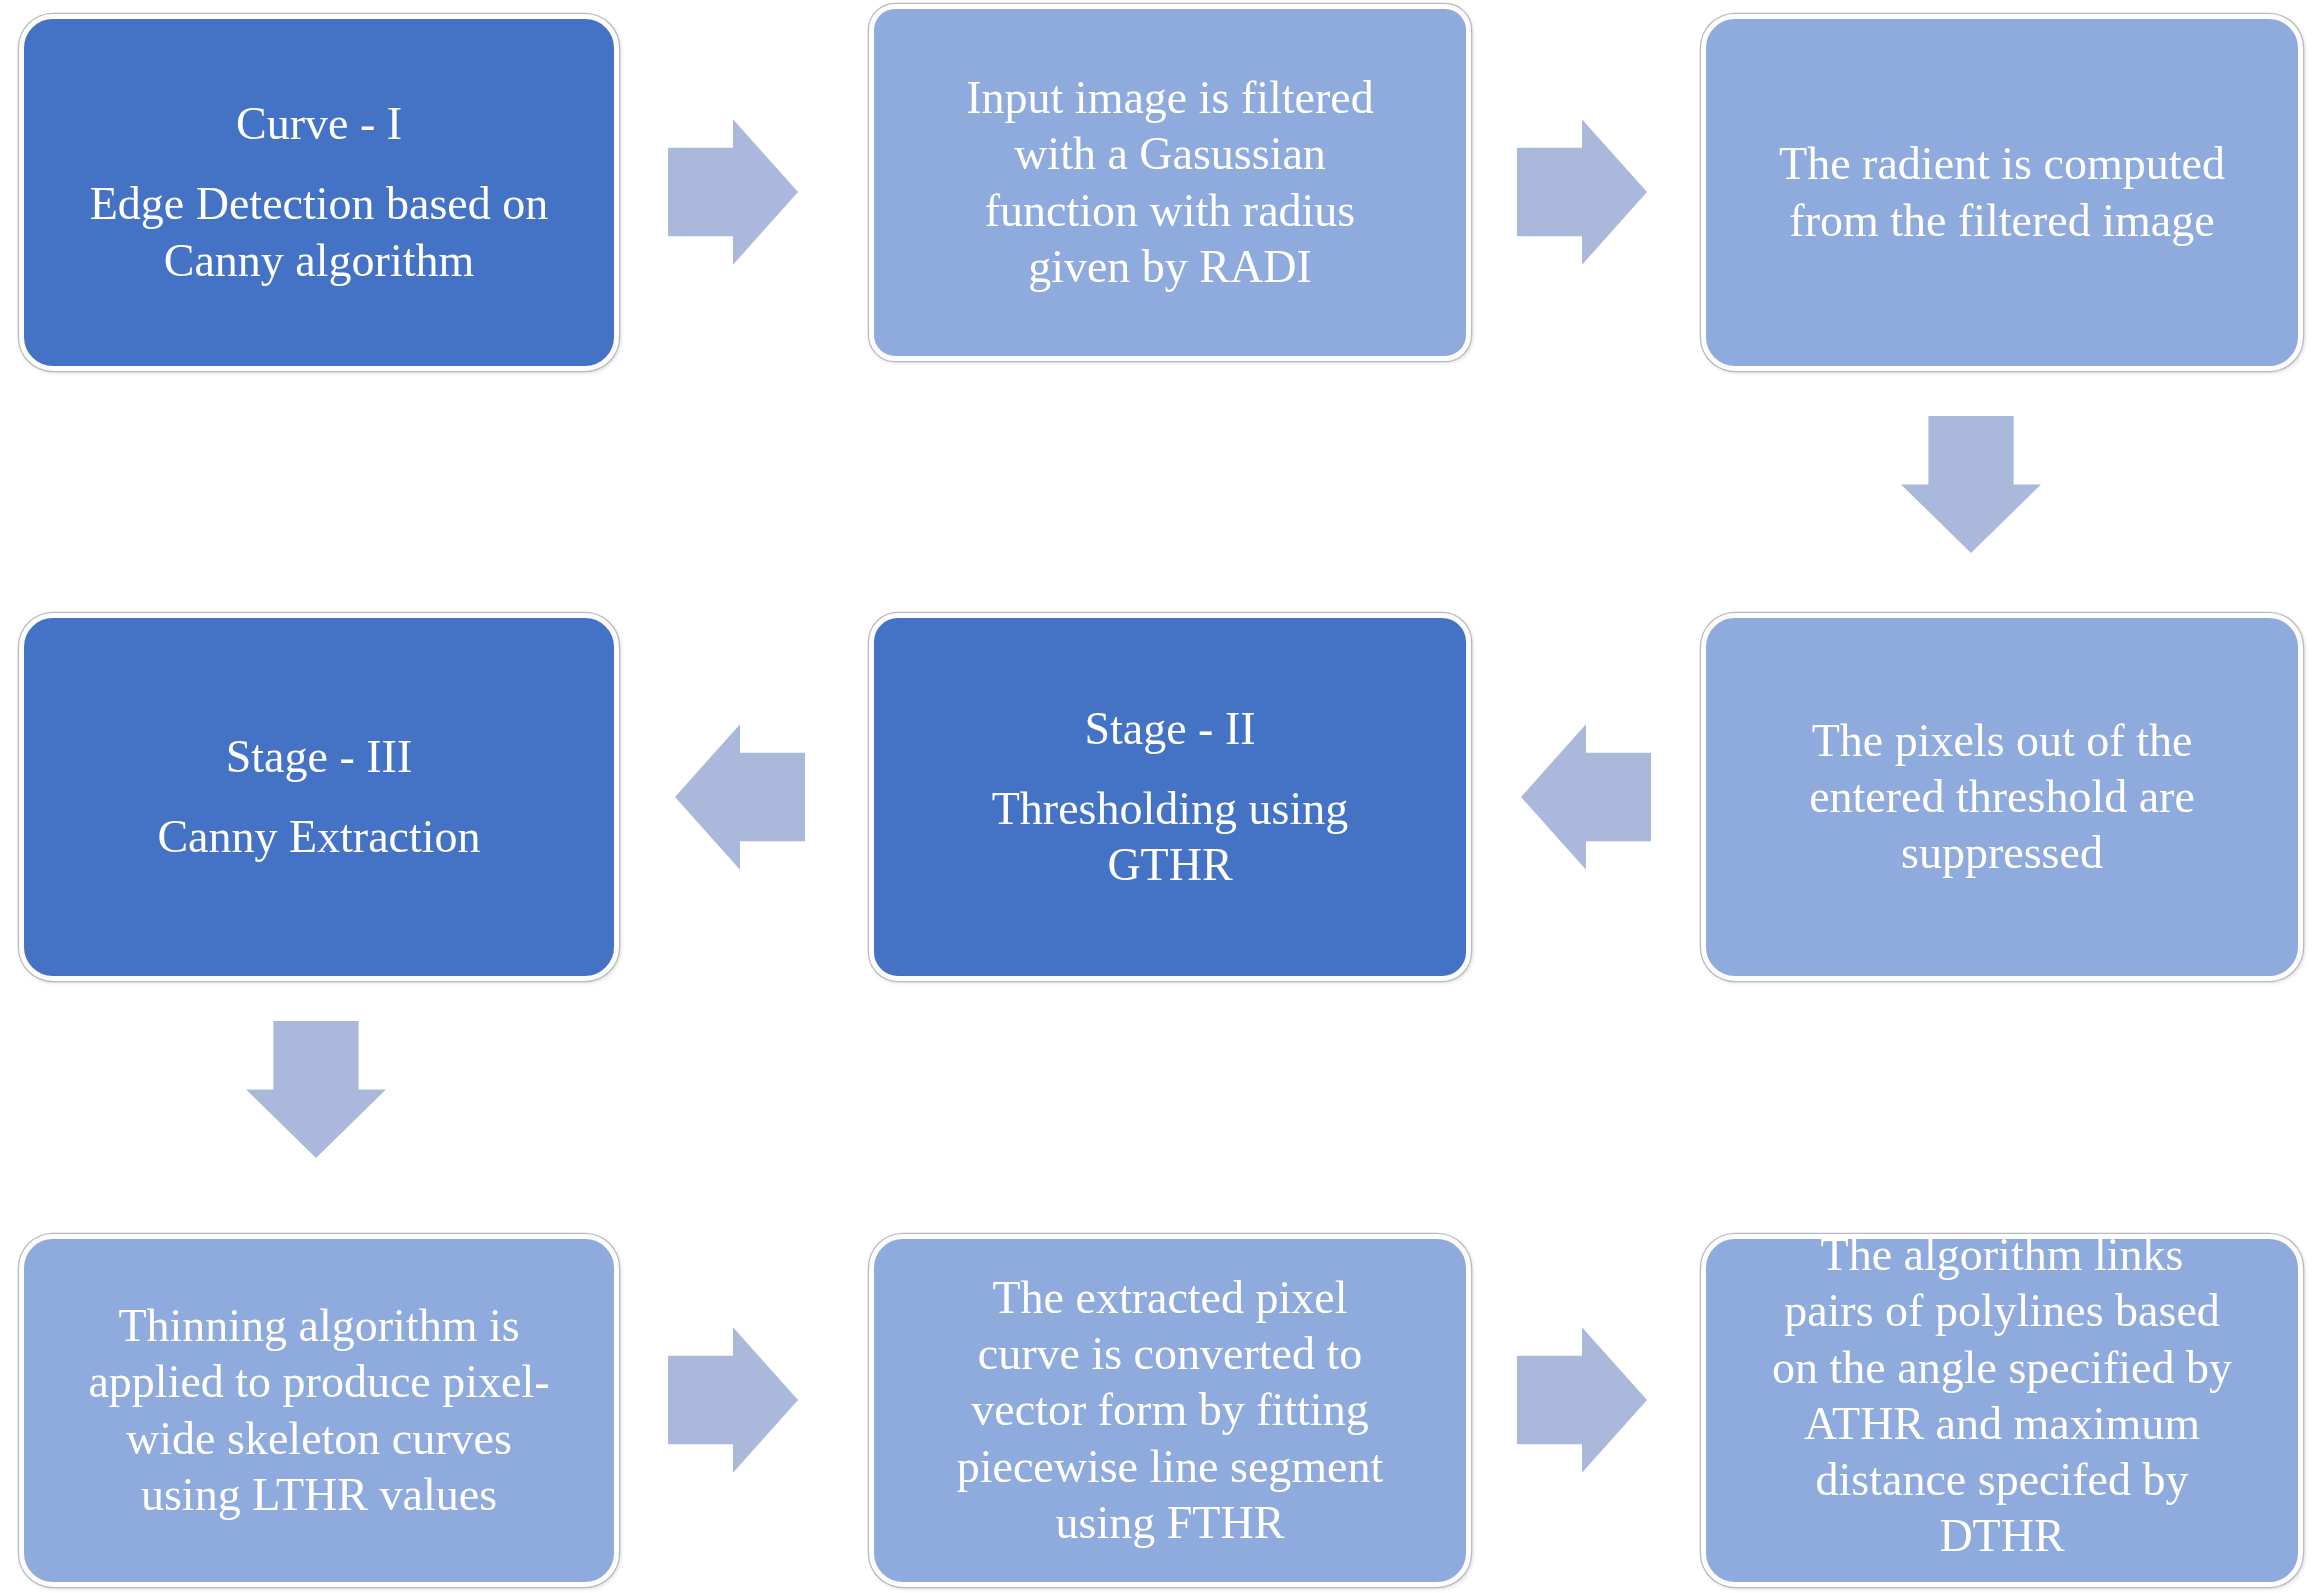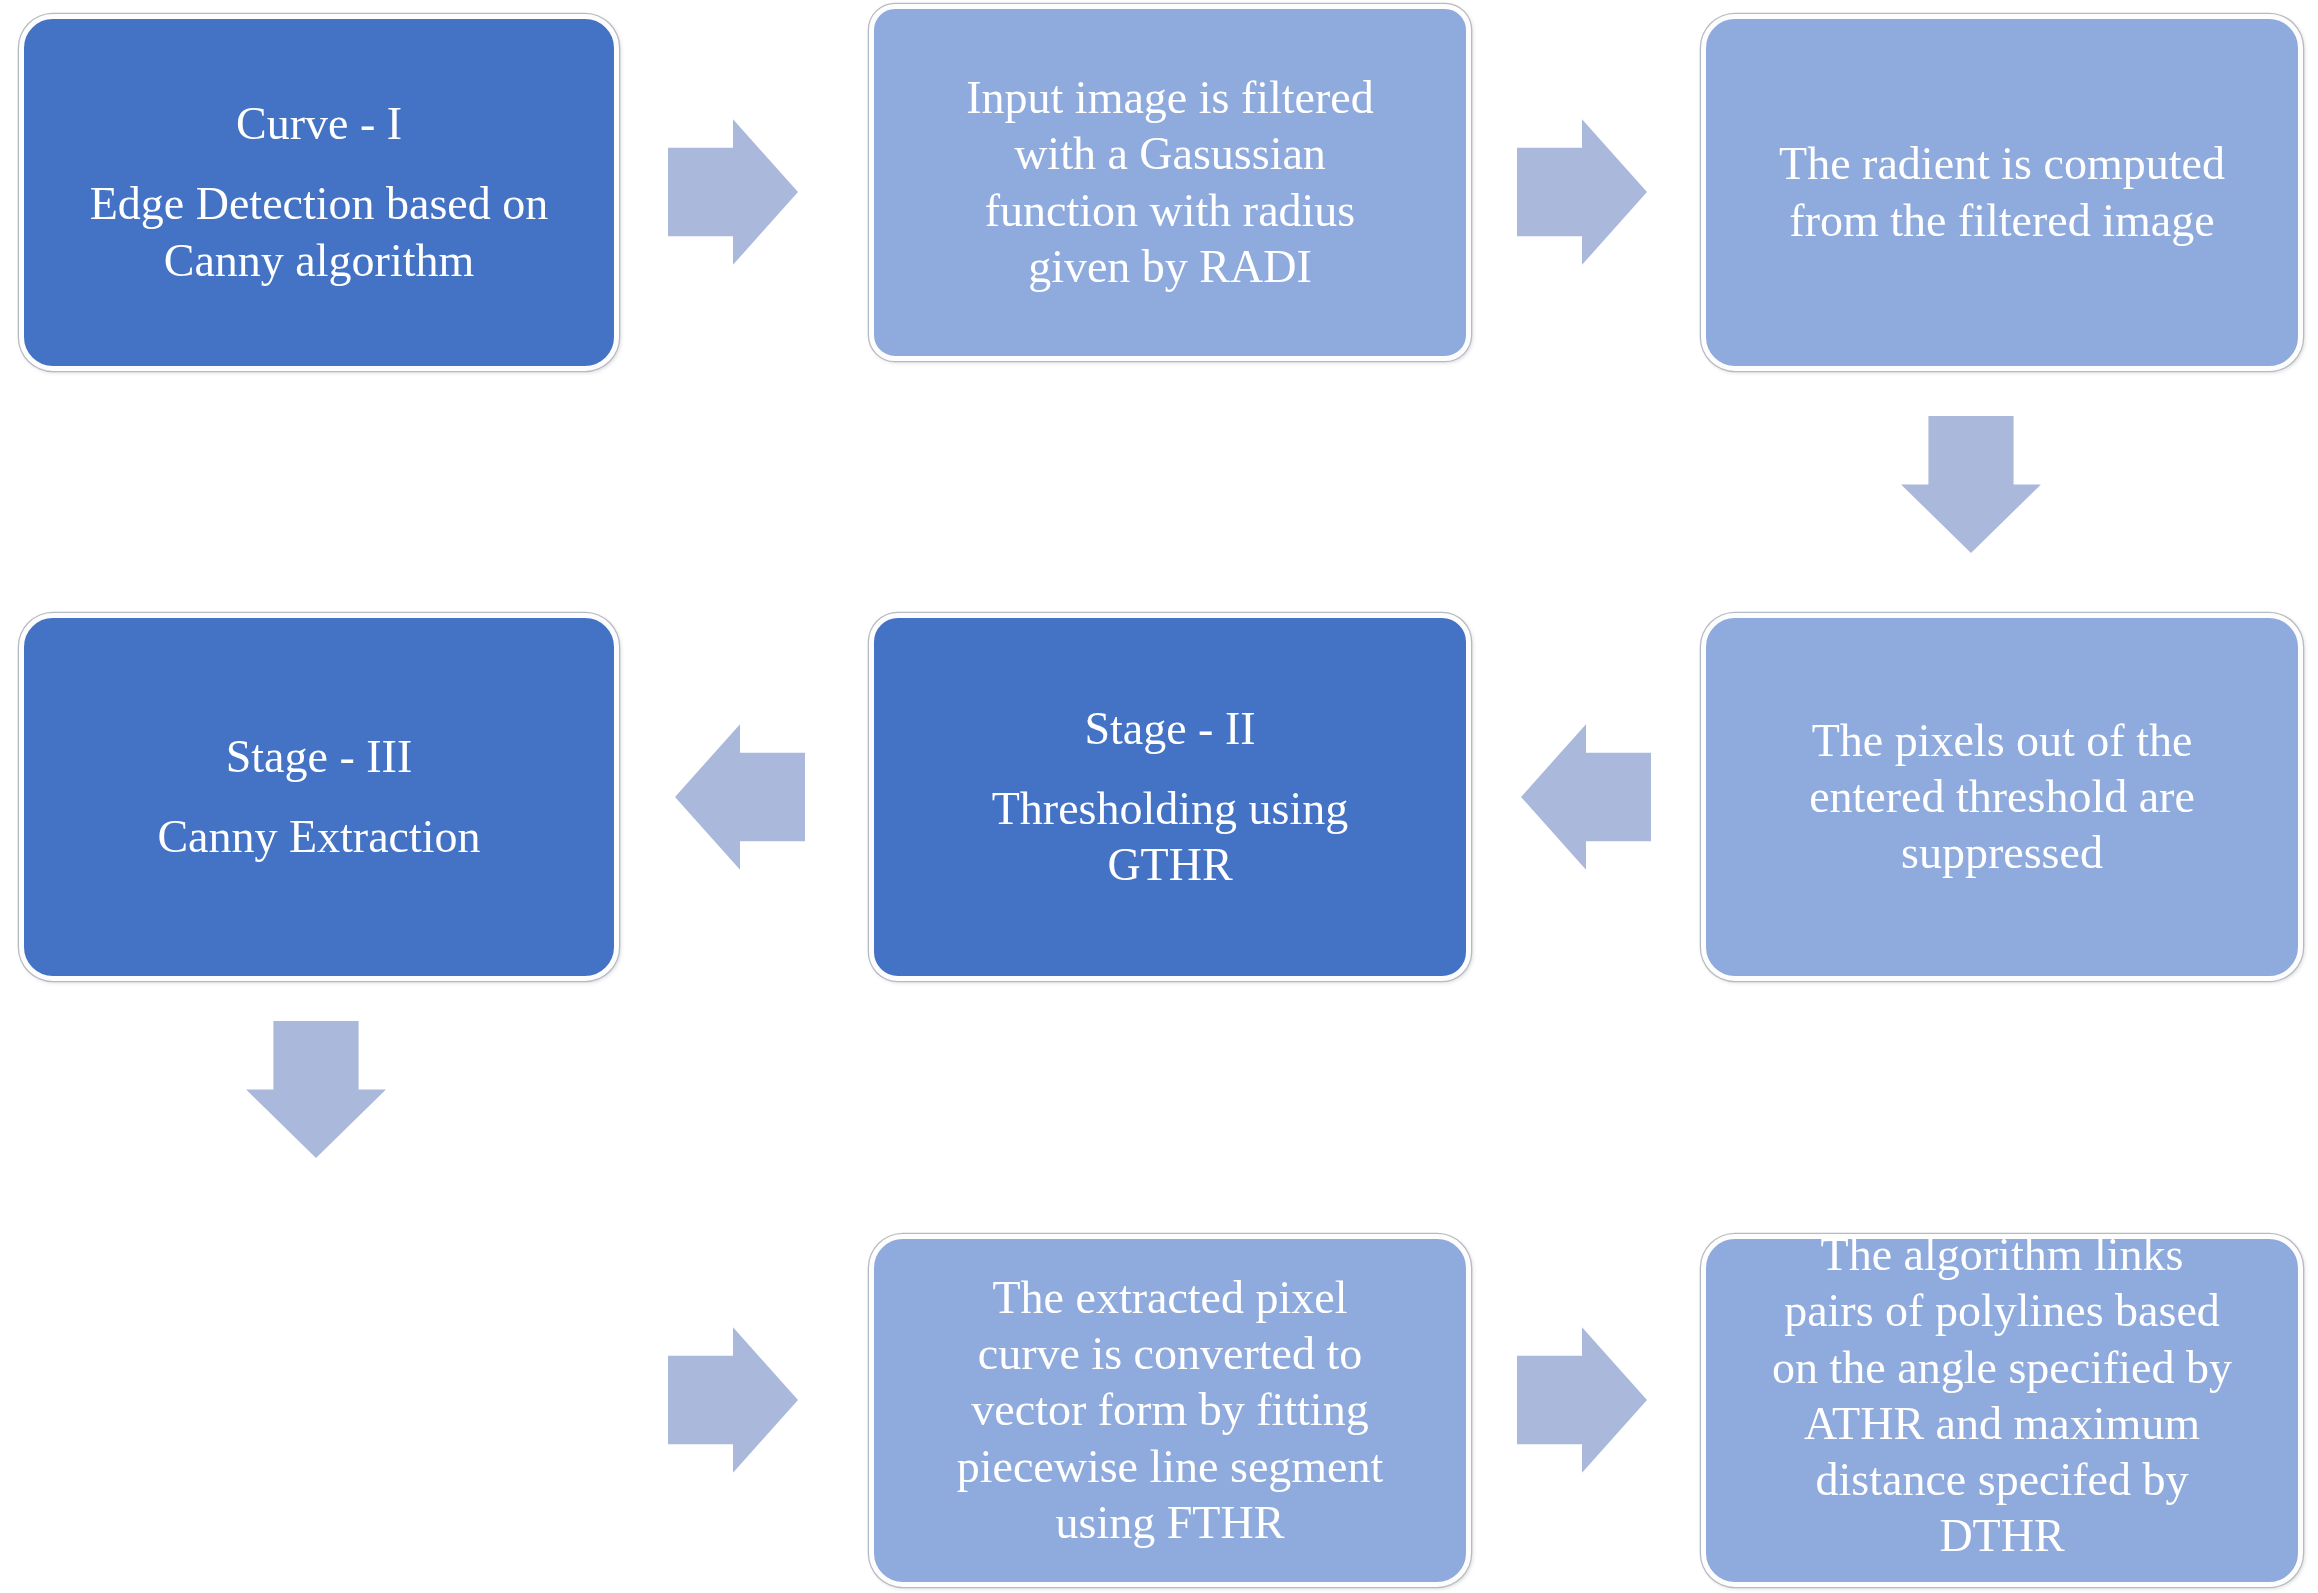--- a/index.html
+++ b/index.html
@@ -111,20 +111,26 @@
     <div class="box-title">Stage - III</div>
     <div class="box-text">Canny Extraction</div>
   </div>
 
   <div class="arrow" style="left:243px;top:1021px;width:146px;height:137px;">
     <svg viewBox="0 0 240 200" preserveAspectRatio="none">
       <polygon points="50,0 190,0 190,100 235,100 120,200 5,100 50,100" fill="currentColor"></polygon>
     </svg>
   </div>
 
+  <div class="box light" style="left:19px;top:1234px;width:600px;height:353px;">
+    <div class="box-text">Thinning algorithm is
+applied to produce pixel-
+wide skeleton curves
+using LTHR values</div>
+  </div>
 
   <div class="arrow" style="left:668px;top:1324px;width:130px;height:152px;">
     <svg viewBox="0 0 200 240" preserveAspectRatio="none">
       <polygon points="0,50 100,50 100,5 200,120 100,235 100,190 0,190" fill="currentColor"></polygon>
     </svg>
   </div>
 
   <div class="box light" style="left:869px;top:1234px;width:602px;height:353px;">
     <div class="box-text">The extracted pixel
 curve is converted to

